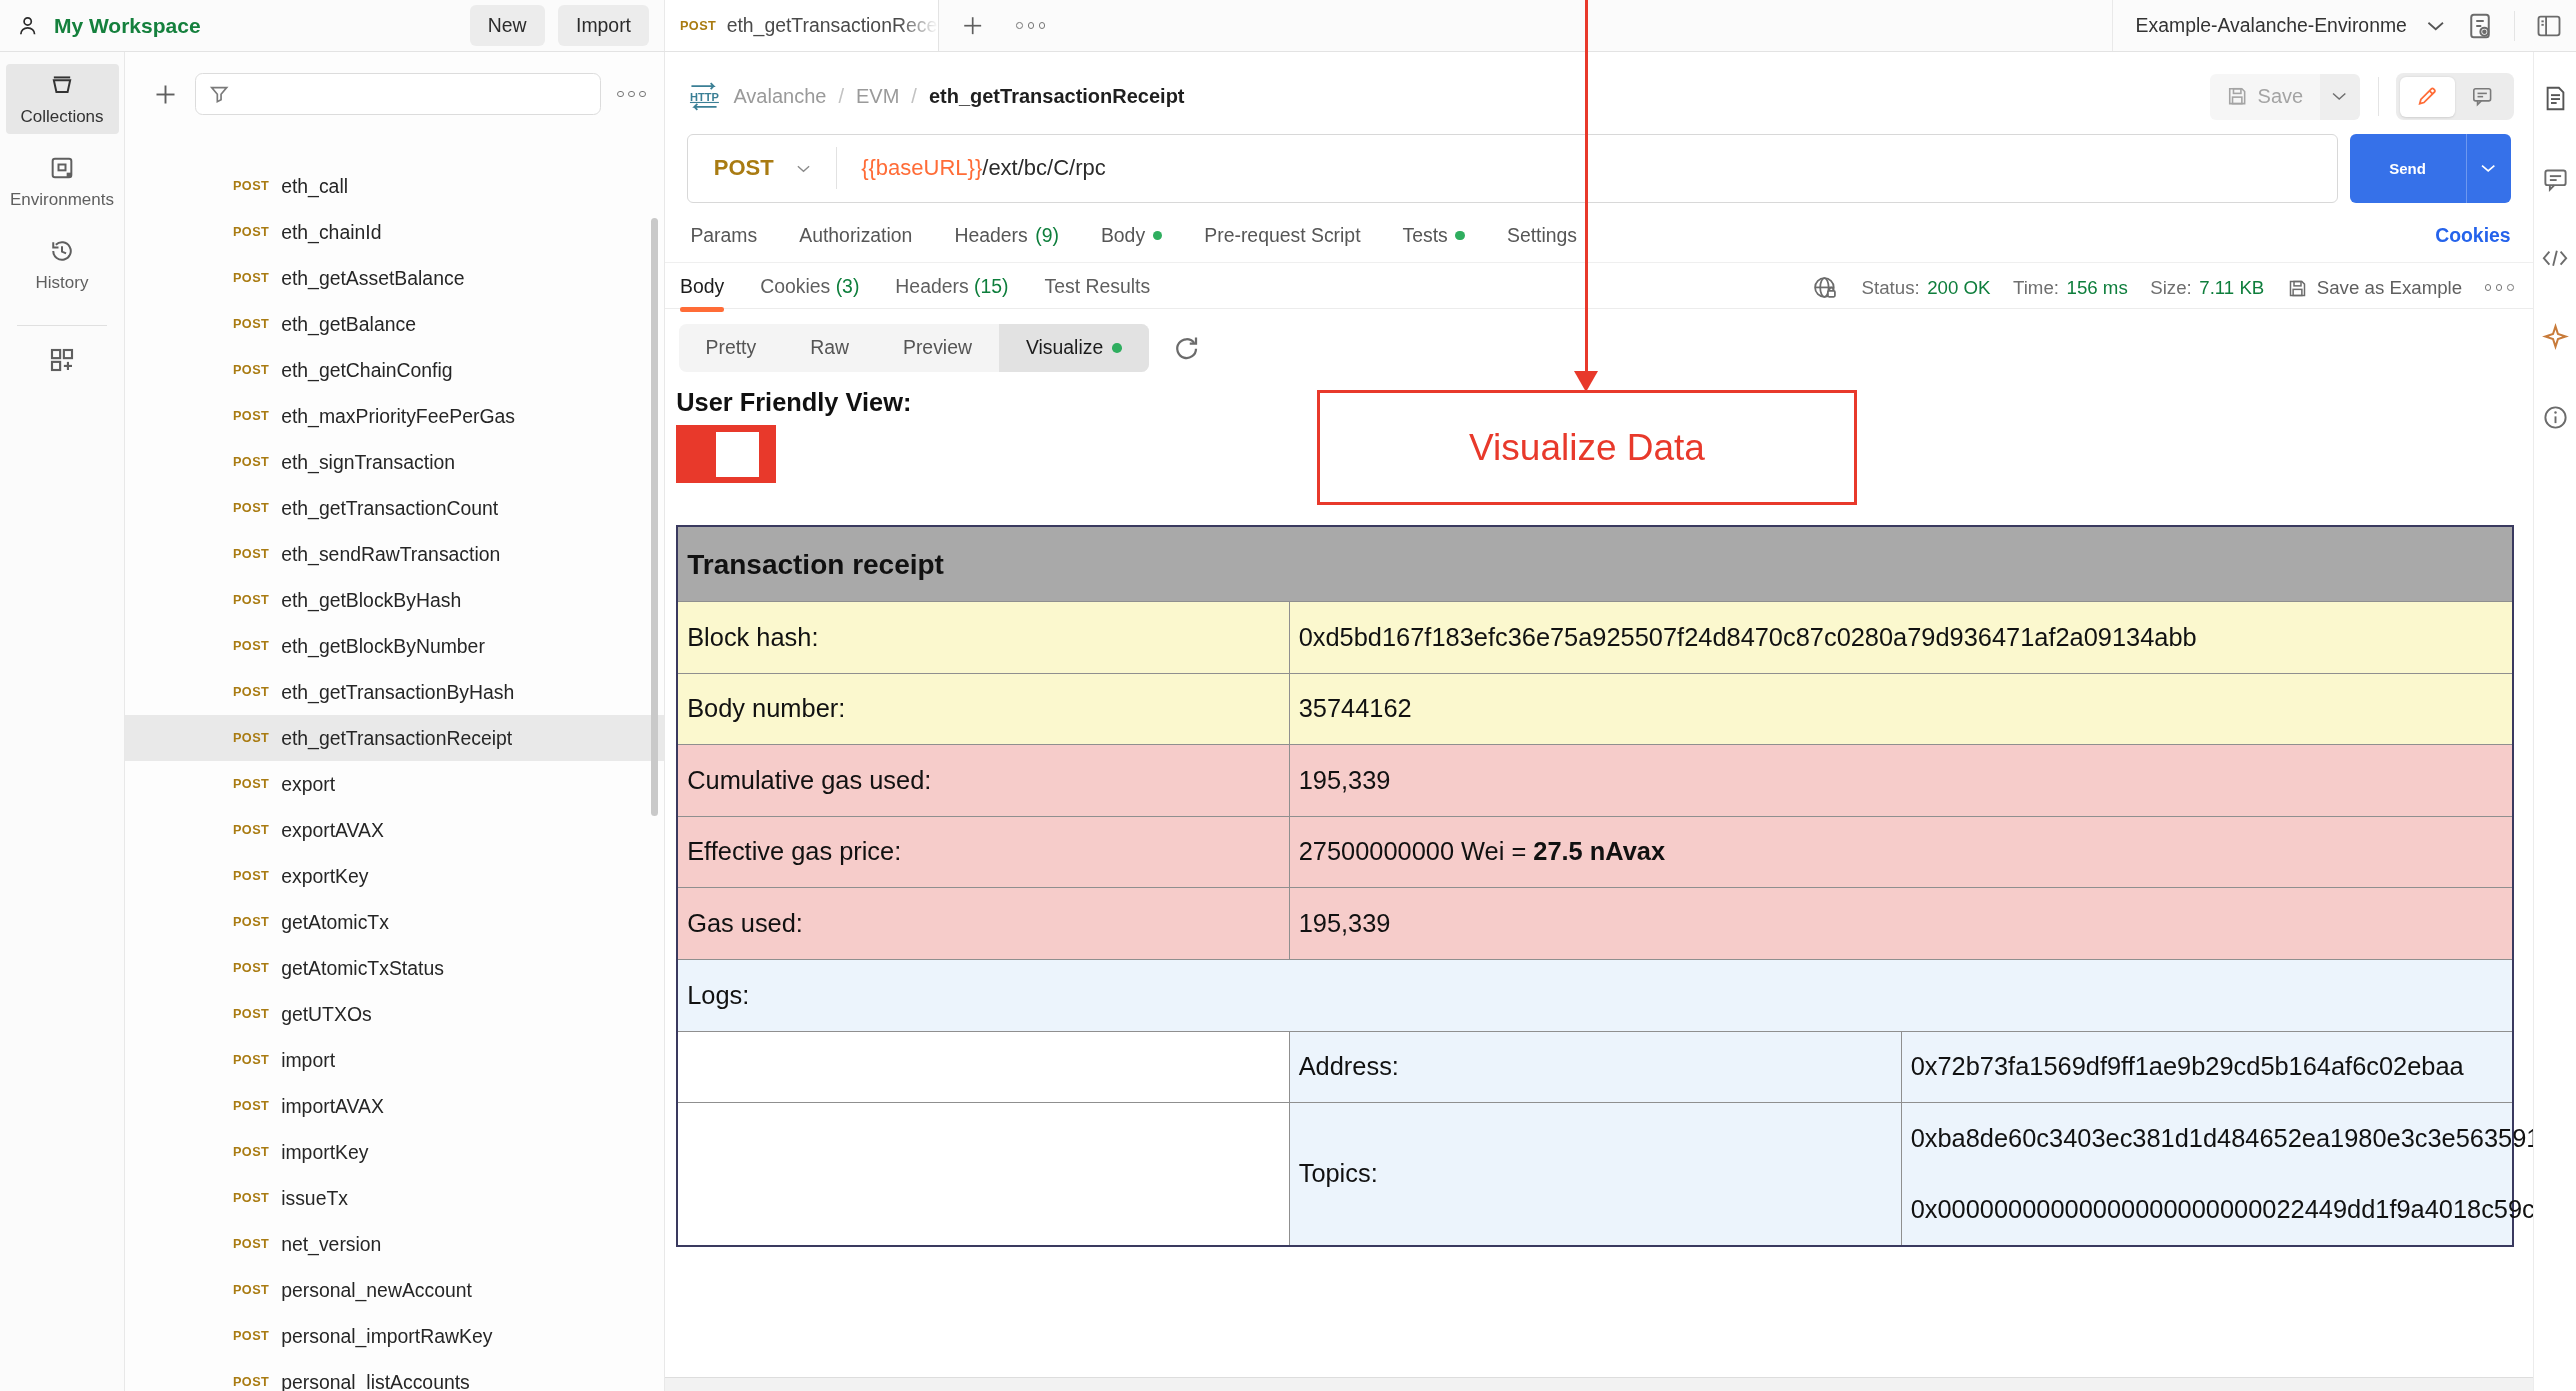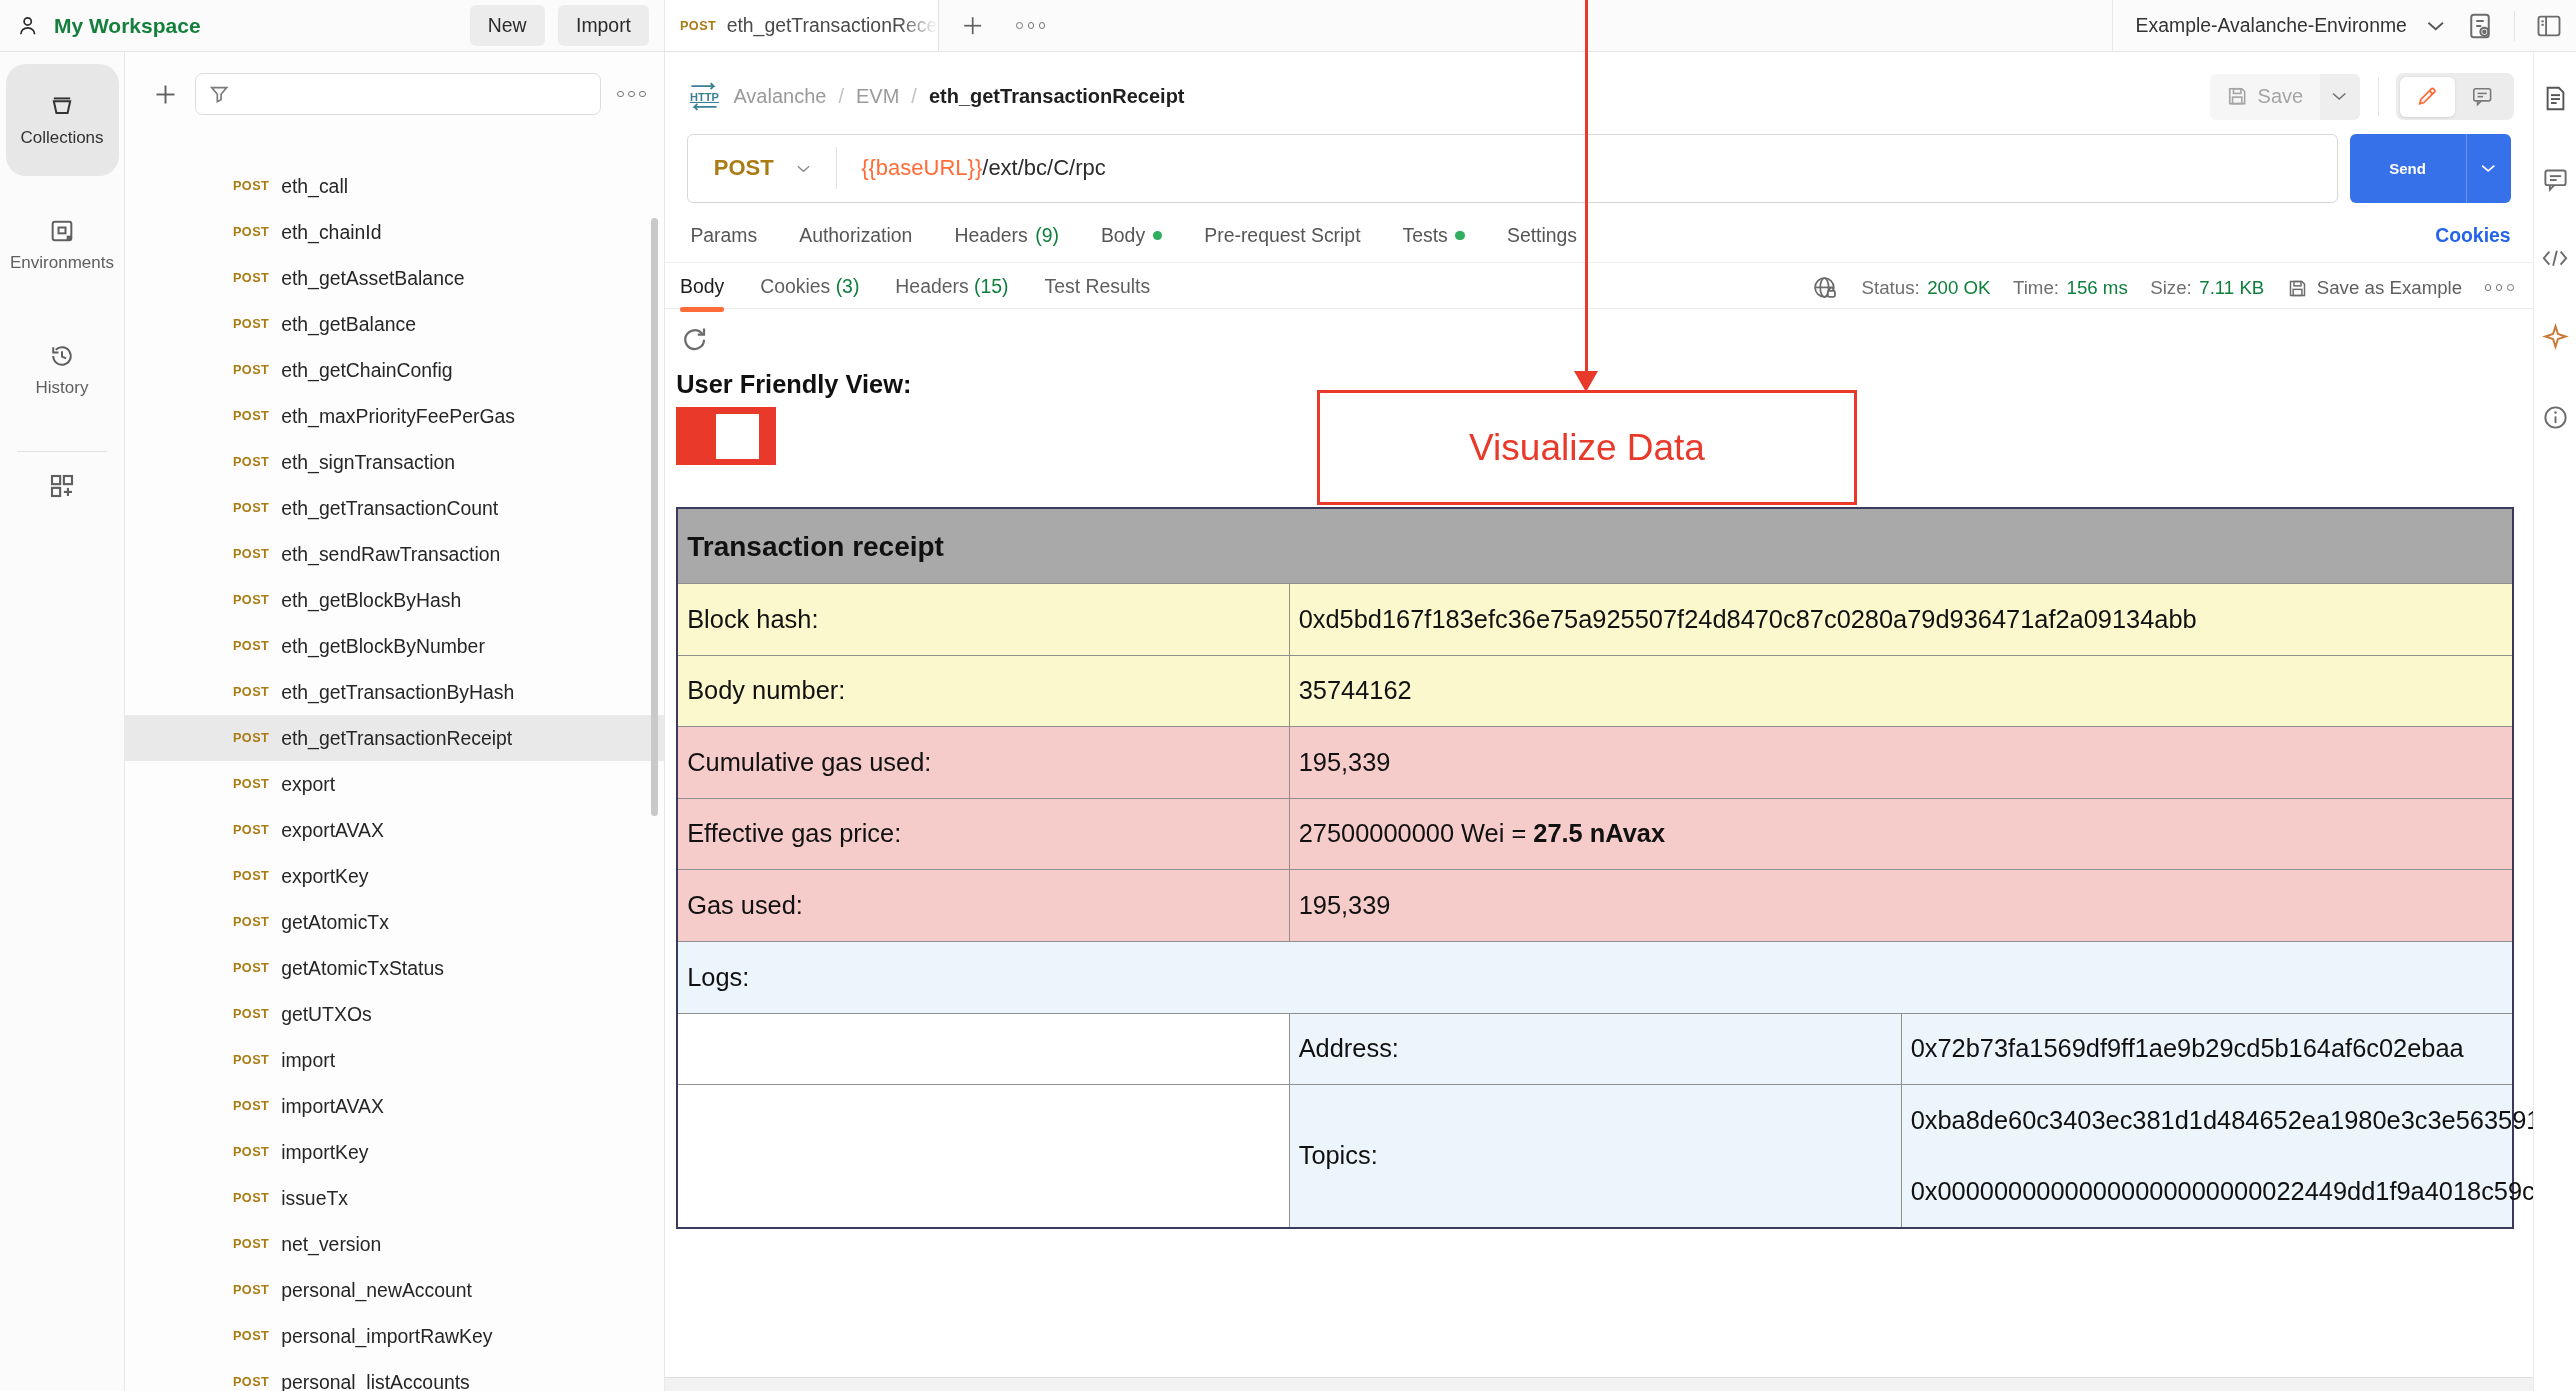--- a/index.html
+++ b/index.html
@@ -28,21 +28,21 @@
   .header-right{display:flex;align-items:center;gap:19.4px;padding:0 13.5px 0 22.4px;border-left:0.7px solid #e9e9e9}
   .env-name{font-size:19.4px;color:#333;white-space:nowrap}
   .hr-div{width:0.7px;height:30px;background:#e4e4e4}
   
   .dot3{display:flex;gap:4.5px;align-items:center}
   .dot3 i{width:6.7px;height:6.7px;border:1.9px solid #767676;border-radius:50%;display:block}
   .gdot{width:9.7px;height:9.7px;border-radius:50%;background:var(--c-dot);display:inline-block}
   
   .app-body{display:flex;height:1340px}
   .left-rail{width:125px;background:#fbfbfb;border-right:0.7px solid #e8e8e8;display:flex;flex-direction:column;align-items:center;padding-top:12px}
-  .rail-item{width:113px;border-radius:20px;display:flex;flex-direction:column;align-items:center;gap:7.5px;padding:28px 0;margin-bottom:13.5px;color:#5f5f5f}
+  .rail-item{width:113px;border-radius:4px;display:flex;flex-direction:column;align-items:center;gap:7.5px;padding:7px 0;margin-bottom:13.5px;color:#5f5f5f}
   .rail-item.active{background:#e7e7e7;color:#333}
   .rail-item span{font-size:17px}
   .rail-div{width:90px;height:0.7px;background:#e0e0e0;margin:12px 0 19.4px}
   
   .sidebar{width:540px;border-right:0.7px solid #e8e8e8;background:#fdfdfd;position:relative;overflow:hidden}
   .side-toolbar{display:flex;align-items:center;gap:16.4px;padding:21px 18px 13.5px 27px}
   .filter-box{flex:1;height:42px;border:0.7px solid #dcdcdc;border-radius:7.5px;background:#fff;display:flex;align-items:center;padding:0 12px}
   .side-list{position:absolute;top:111px;left:0;right:0;bottom:0}
   .side-req{height:46px;display:flex;align-items:center;gap:12px;padding-left:108px;cursor:pointer}
   .side-req.active{background:#e9e9e9}
@@ -564,20 +564,42 @@
         </span>
         <span class="dot3">
             <i></i>
             <i></i>
             <i></i>
           </span>
       </div>
     </div>
 
     <div class="view-row">
+      <div class="viewseg">
+
+          <div class="vopt">
+            <span>Pretty</span>
+
+          </div>
+
+          <div class="vopt">
+            <span>Raw</span>
+
+          </div>
+
+          <div class="vopt">
+            <span>Preview</span>
+
+          </div>
+
+          <div class="vopt active">
+            <span>Visualize</span>
+            <span class="gdot"></span>
+          </div>
+        </div>
       <span>
         <svg width="30" height="30" viewBox="0 0 24 24" fill="none" stroke="#6b6b6b" stroke-width="1.8">
             <path d="M18.5 8 a7.5 7.5 0 1 0 1.5 4.5"></path>
             <polyline points="20,3.5 20,8.5 15,8.5"></polyline>
           </svg>
       </span>
     </div>
 
     <div class="visualizer">
       <div class="uf-heading">User Friendly View:</div>

